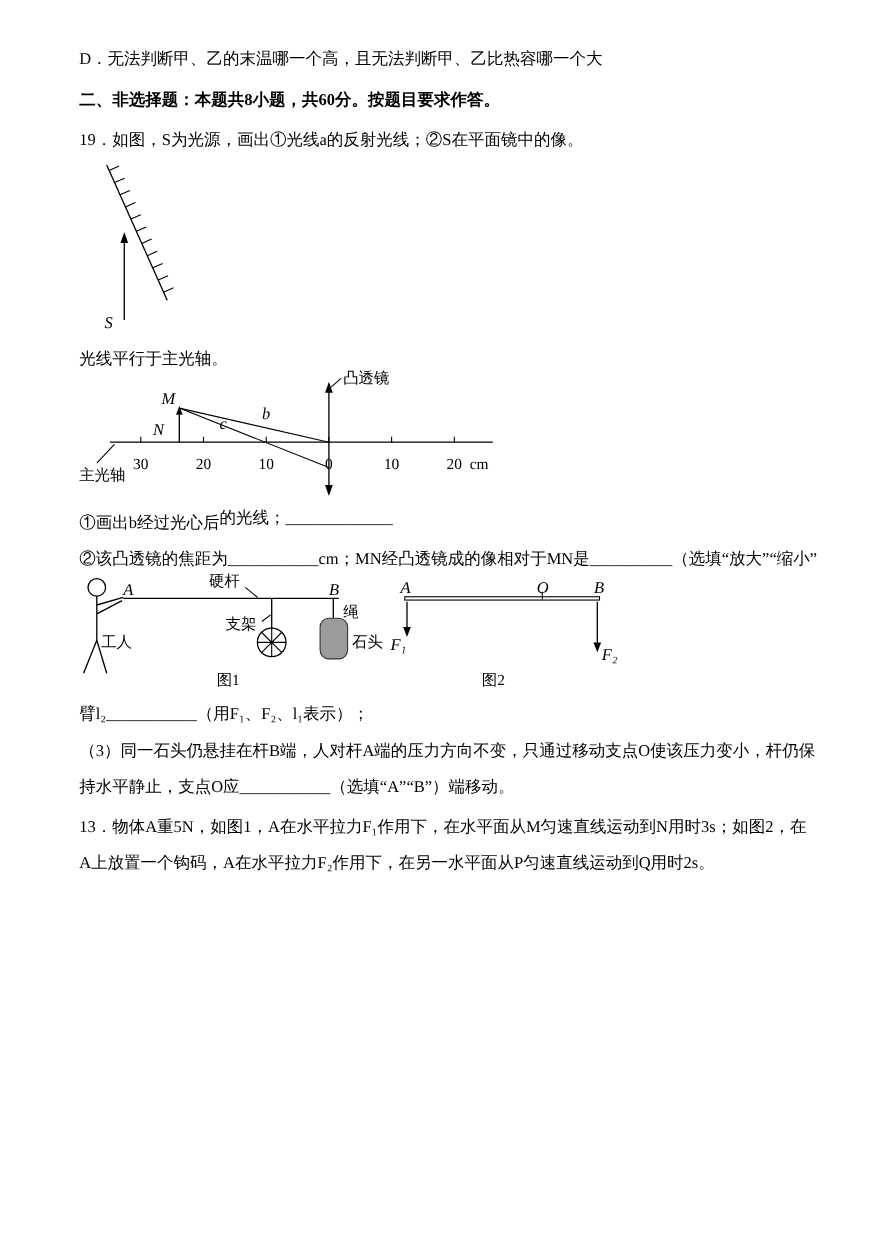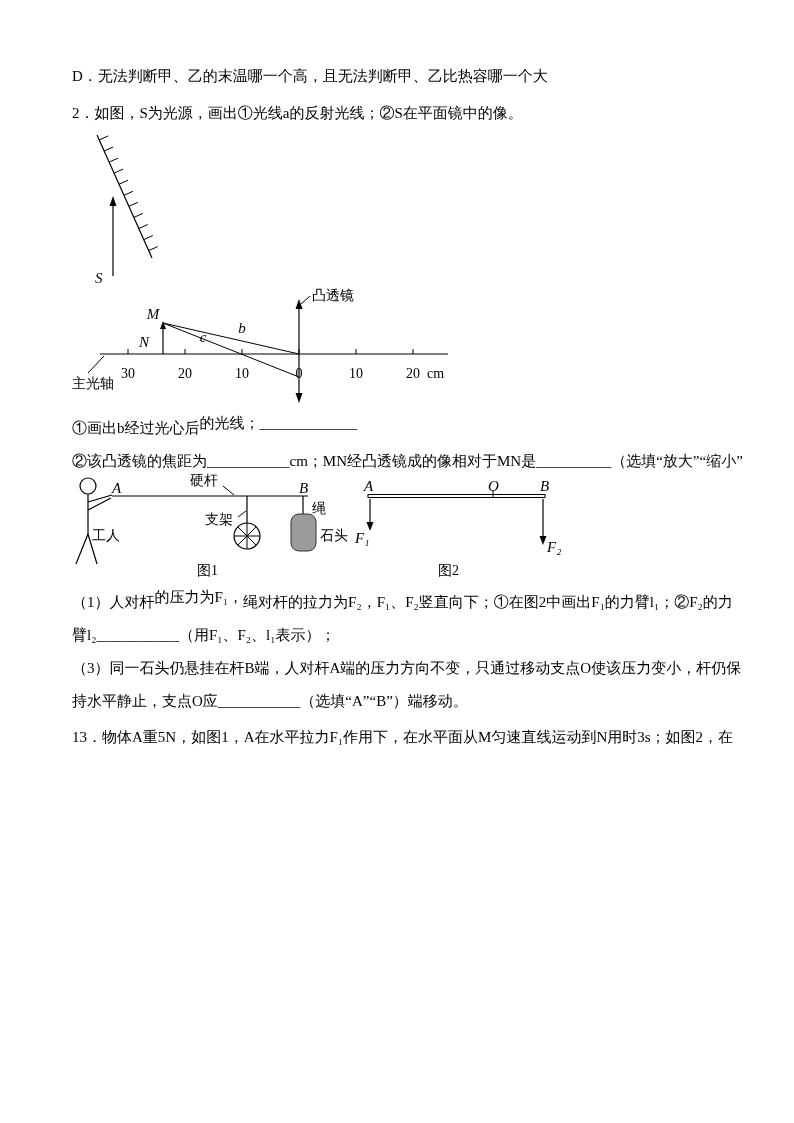--- a/index.html
+++ b/index.html
@@ -2,21 +2,21 @@
 <html><head>
 <meta charset="utf-8">
 <style>
   * { box-sizing: border-box; }
   html, body { margin: 0; padding: 0; }
   body {
     width: 794px; height: 1123px; background: #ffffff; color: #000;
     font-family: "Liberation Serif", "DejaVu Serif", serif;
     overflow: hidden;
   }
-  .page { padding: 60px 70px 0 72px; }
+  .page { padding: 38px 70px 0 72px; }
   .ln { font-size: 15px; line-height: 33px; white-space: nowrap; }
   .bold { font-weight: bold; }
   .mt4 { margin-top: 4px; }
   .mt8 { margin-top: 8px; }
   .mt3 { margin-top: 3px; }
   .raised { position: relative; top: -5px; margin-top: 48px; }
   svg { display: block; }
   svg text { font-family: "Liberation Serif", "DejaVu Serif", serif; fill: #000; }
   .cjk { font-size: 14px; }
   .var { font-style: italic; font-size: 15px; }
@@ -27,32 +27,34 @@
   #fig11 { margin-top: -10px; margin-left: -2px; }
   #fig12 { margin-top: -12px; margin-left: -12px; }
 </style>
 </head>
 <body>
 
 <div class="page">
 
   <div class="ln">D．无法判断甲、乙的末温哪一个高，且无法判断甲、乙比热容哪一个大</div>
 
+  <div class="ln bold mt4">二、非选择题：本题共8小题，共60分。按题目要求作答。</div>
 
-  <div class="ln mt4">2．如图，S为光源，画出①光线a的反射光线；②S在平面镜中的像。</div>
+  <div class="ln mt4">19．如图，S为光源，画出①光线a的反射光线；②S在平面镜中的像。</div>
 
   <svg id="fig10" width="140" height="158" viewBox="0 0 140 158">
     <line class="stroke" x1="12" y1="5" x2="67" y2="128"></line>
     <path class="thin" d="M14.2 9.9 L23.2 5.9 M19.2 21 L28.2 17 M24.1 32.1 L33.1 28.1 M29.1 43.1 L38.1 39.1 M34 54.2 L43 50.2 M39 65.3 L48 61.3 M43.9 76.3 L52.9 72.3 M48.9 87.4 L57.9 83.4 M53.8 98.5 L62.8 94.5 M58.8 109.6 L67.8 105.6 M63.7 120.6 L72.7 116.6"></path>
     <line class="stroke" x1="28" y1="146" x2="28" y2="72"></line>
     <polygon points="28,66 24.5,76 31.5,76" fill="#000"></polygon>
     <text class="var" x="10" y="153" font-size="16">S</text>
   </svg>
 
   <div class="mt8">
+    <div class="ln">光线平行于主光轴。</div>
   </div>
 
   <svg id="fig11" width="390" height="126" viewBox="0 0 390 126">
 
     <line class="stroke" x1="30" y1="68" x2="378" y2="68"></line>
     <path class="thin" d="M58 63 L58 68 M115 63 L115 68 M172 63 L172 68 M229 63 L229 68 M286 63 L286 68 M343 63 L343 68"></path>
 
     <line class="thin" x1="34" y1="70" x2="18" y2="87"></line>
     <text class="cjk" x="2" y="102">主光轴</text>
 
@@ -121,25 +123,25 @@
     <line class="stroke" x1="310" y1="33" x2="310" y2="58"></line>
     <polygon points="310,65 306.5,56 313.5,56" fill="#000"></polygon>
     <text class="var" x="295" y="77">F₁</text>
     <line class="stroke" x1="483" y1="33" x2="483" y2="71"></line>
     <polygon points="483,79 479.5,70 486.5,70" fill="#000"></polygon>
     <text class="var" x="487" y="86">F₂</text>
     <text class="cjk" x="378" y="109">图2</text>
   </svg>
 
   <div>
-    <div class="ln"><span>（1）人对杆</span><span class="raised">的压力为F₁，</span><span>绳对杆的拉力为F₂，F₁、F₂竖直向下；①在图2中画出F₁的力臂l₁；②F₂的力</span></div>
     <div class="ln">臂l₂___________（用F₁、F₂、l₁表示）；</div>
   </div>
   <div>
     <div class="ln">（3）同一石头仍悬挂在杆B端，人对杆A端的压力方向不变，只通过移动支点O使该压力变小，杆仍保</div>
     <div class="ln">持水平静止，支点O应___________（选填“A”“B”）端移动。</div>
   </div>
 
   <div class="mt3">
     <div class="ln">13．物体A重5N，如图1，A在水平拉力F₁作用下，在水平面从M匀速直线运动到N用时3s；如图2，在</div>
+    <div class="ln">A上放置一个钩码，A在水平拉力F₂作用下，在另一水平面从P匀速直线运动到Q用时2s。</div>
   </div>
 
 </div>
 
 </body></html>

